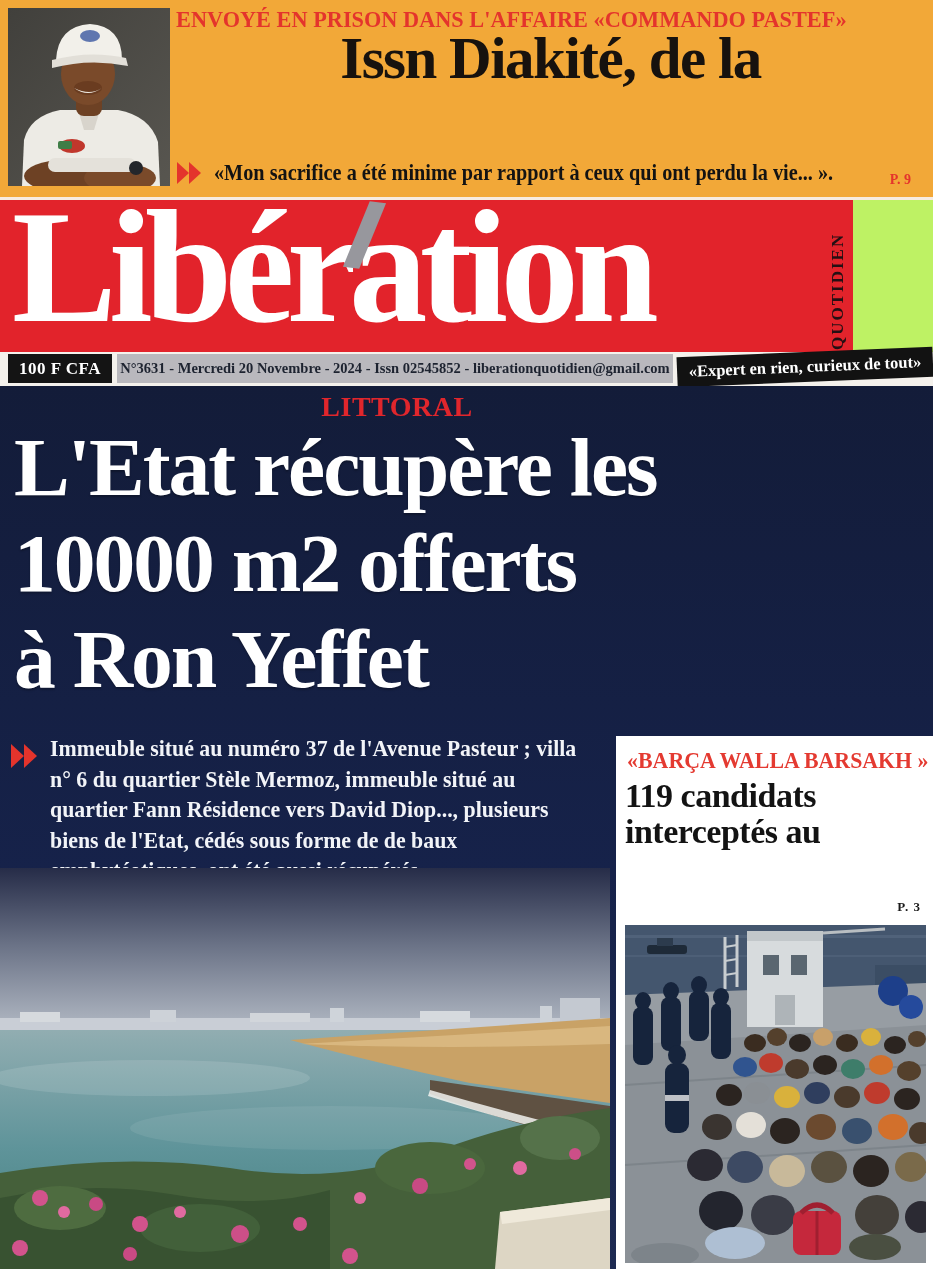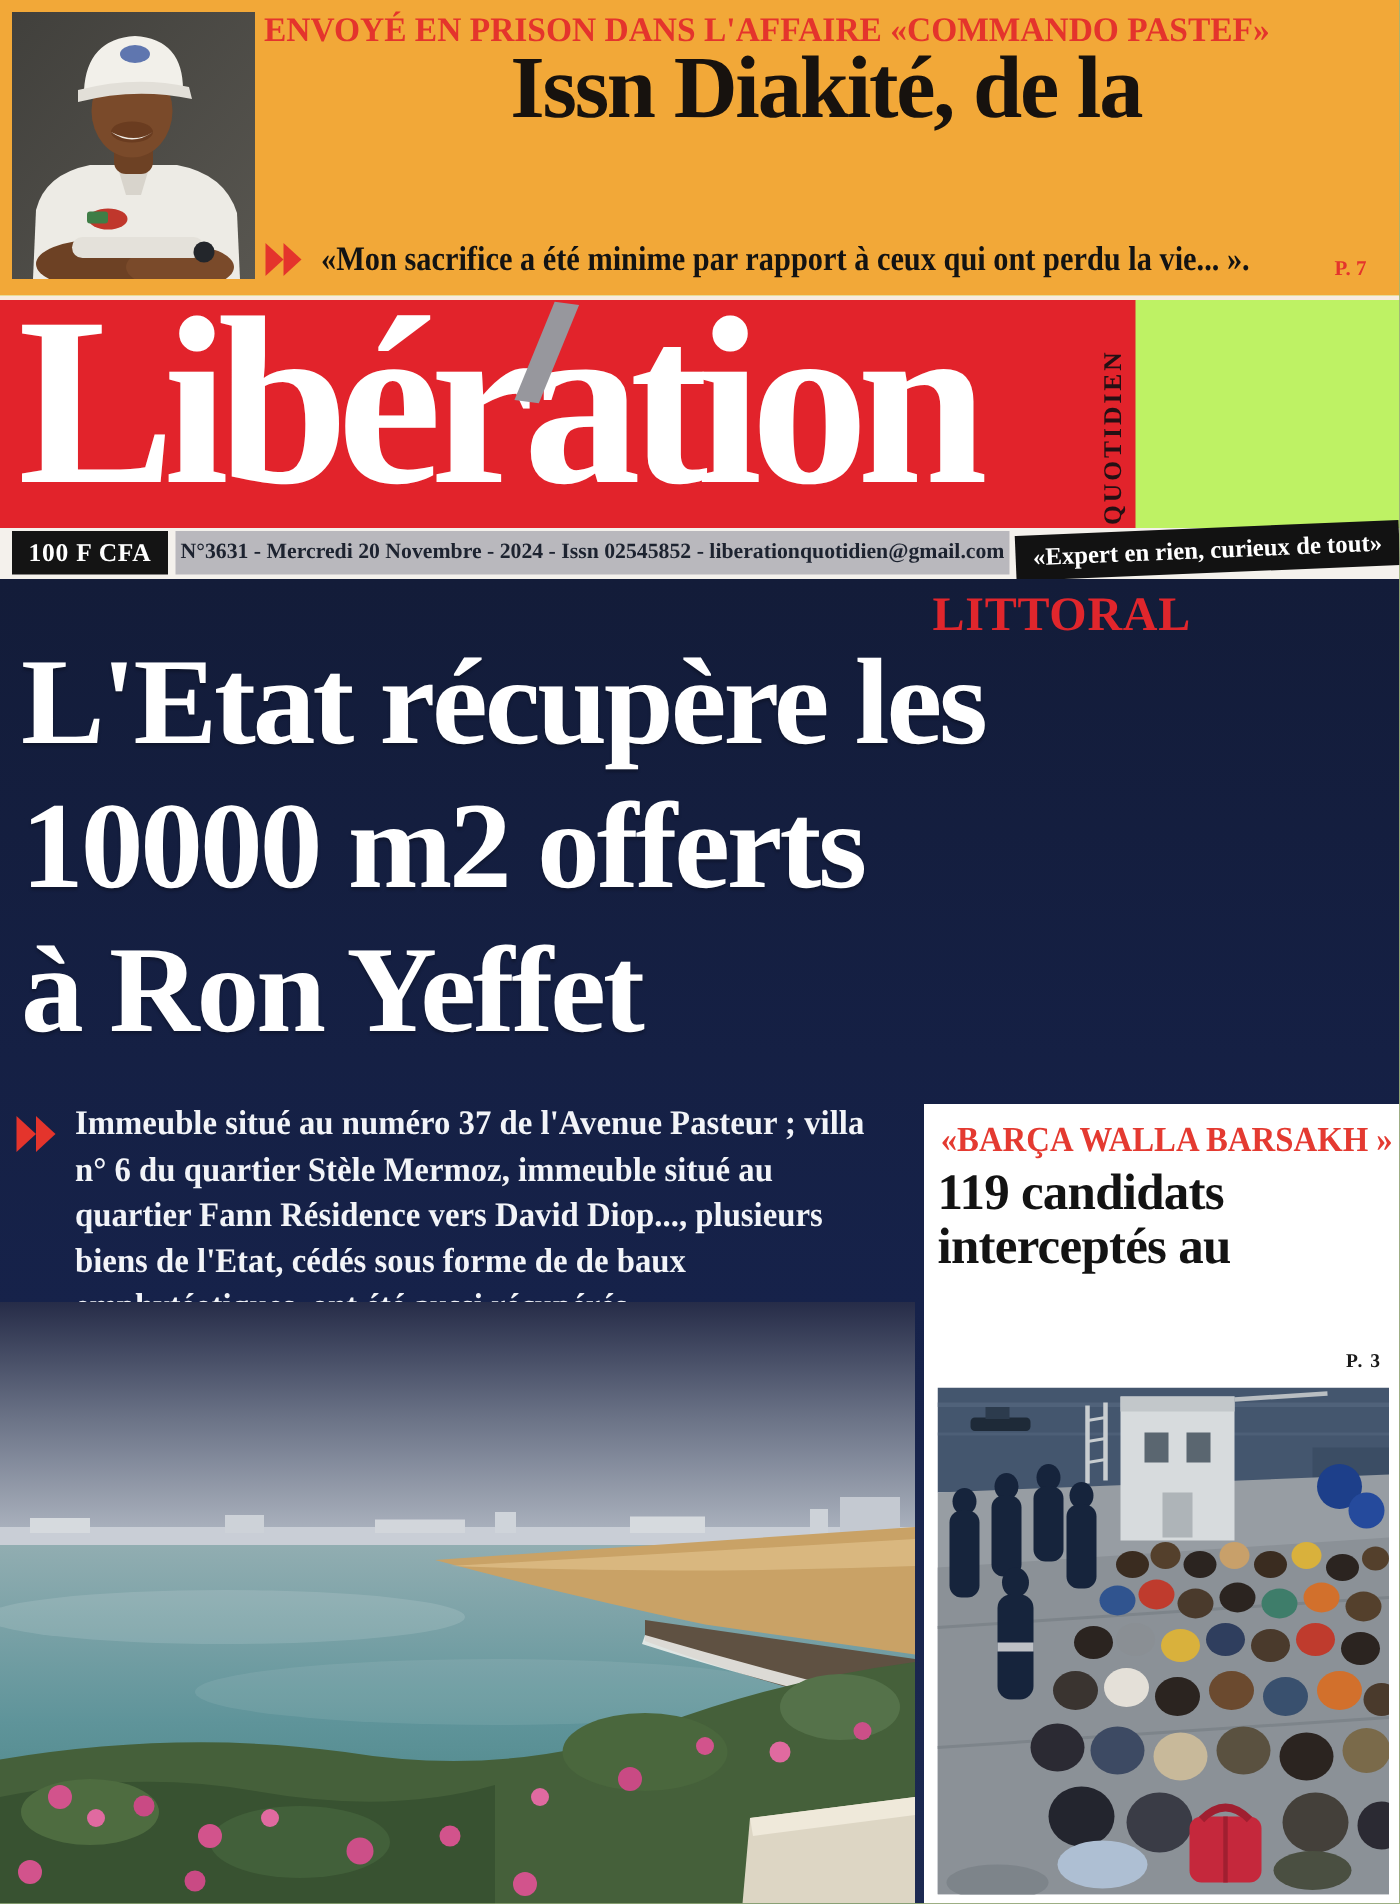--- a/index.html
+++ b/index.html
@@ -23,21 +23,21 @@
     font-size:59px;line-height:.98;font-weight:bold;color:#17120E;letter-spacing:-1.5px;
   }
   .banner-sub{position:absolute;left:176px;top:160px;display:flex;align-items:center;gap:8px;}
   .banner-quote{
     font-size:23px;font-weight:bold;color:#131313;white-space:nowrap;
     transform:scaleX(.88);transform-origin:left;
   }
   .banner-pageref{position:absolute;right:22px;top:172px;font-size:14px;font-weight:bold;color:#E4342C;}
   .banner-rule{position:absolute;left:0;top:197px;width:933px;height:3px;background:#f7ebe0;}
   
-  .masthead{position:absolute;left:0;top:200px;width:757px;height:152px;background:#E2232B;overflow:hidden;}
+  .masthead{position:absolute;left:0;top:200px;width:853px;height:152px;background:#E2232B;overflow:hidden;}
   .logo{
     position:absolute;left:12px;top:-18px;
     font-size:160px;line-height:170px;font-weight:bold;color:#ffffff;
     letter-spacing:-.048em;white-space:nowrap;transform:scaleX(.98);transform-origin:left;
   }
   .accent-quill{
     position:absolute;left:356px;top:2px;width:17px;height:66px;background:#97979d;
     transform:skewX(-16deg) rotate(7deg);
   }
   .edition{
@@ -59,22 +59,22 @@
   }
   .slogan-box{
     position:absolute;left:677px;top:0px;width:256px;height:30px;background:#121212;
     color:#fff;font-size:16.5px;font-weight:bold;display:flex;align-items:center;justify-content:center;
     transform:rotate(-2.4deg);white-space:nowrap;
   }
   
   .hero{position:absolute;left:0;top:386px;width:933px;height:883px;
     background:linear-gradient(180deg,#131c39 0%,#16224a 55%,#1d2a52 100%);}
   .hero-kicker{
-    position:absolute;left:0;top:5px;width:794px;text-align:right;
-    font-size:32px;font-weight:bold;color:#E0262C;letter-spacing:.5px;
+    position:absolute;left:0;top:5px;width:794px;text-align:center;
+    font-size:28px;font-weight:bold;color:#E0262C;letter-spacing:.5px;
   }
   .hero-headline{
     position:absolute;left:14px;top:34px;width:910px;
     font-size:82px;line-height:1.17;font-weight:bold;color:#ffffff;letter-spacing:-2px;
     transform:scaleX(1.02);transform-origin:left;text-shadow:0 2px 2px rgba(0,0,0,.25);
   }
   .lead-wrap{position:absolute;left:10px;top:348px;width:600px;}
   .lead-chevron{position:absolute;left:0;top:9px;}
   .lead{
     margin:0 0 0 40px;width:562px;
@@ -144,21 +144,21 @@
       <div>Issn Diakité, de la</div>
     </div>
 
     <div class="banner-sub">
       <svg width="30" height="24" viewBox="0 0 30 24">
         <polygon points="1,1 13,12 1,23" fill="#E4342C"></polygon>
         <polygon points="13,1 25,12 13,23" fill="#E4342C"></polygon>
       </svg>
       <span class="banner-quote">«Mon sacrifice a été minime par rapport à ceux qui ont perdu la vie... ».</span>
     </div>
-    <span class="banner-pageref">P. 7</span>
+    <span class="banner-pageref">P. 9</span>
   </div>
   <div class="banner-rule"></div>
 
   <div class="masthead">
     <div class="logo">Libération</div>
     <div class="accent-quill"></div>
     <div class="edition">QUOTIDIEN</div>
   </div>
 
   <div class="infobar">

